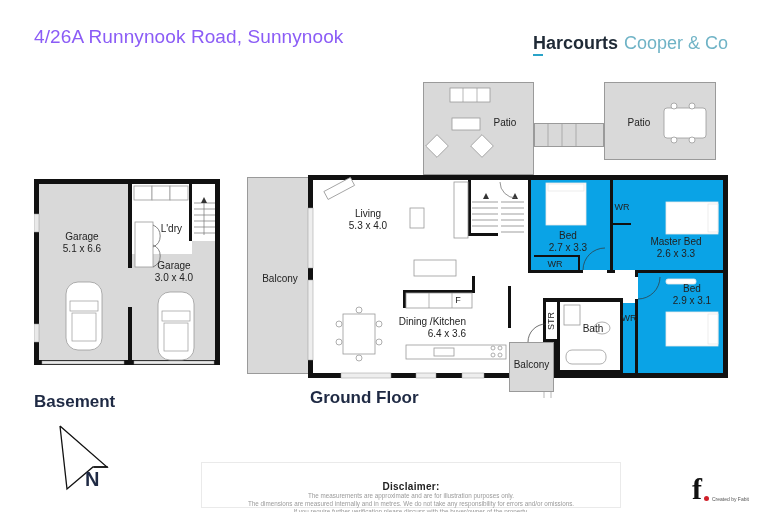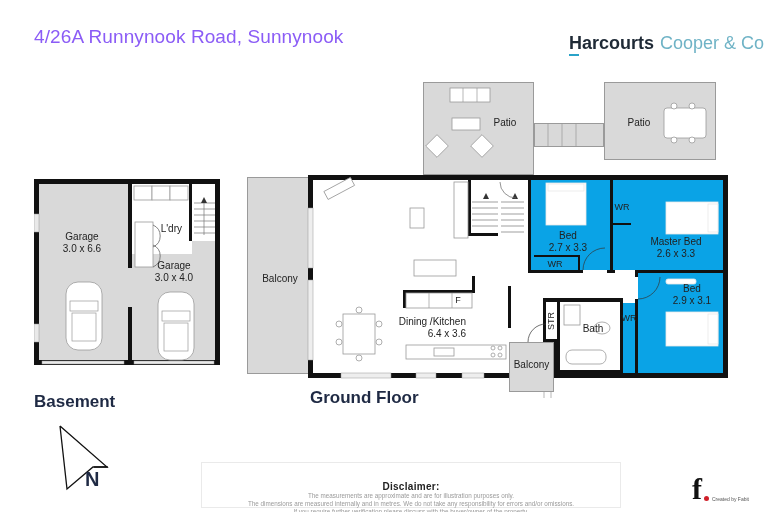--- a/index.html
+++ b/index.html
@@ -4,21 +4,21 @@
 <style>
   * { margin: 0; padding: 0; box-sizing: border-box; }
   html, body { width: 768px; height: 512px; background: #ffffff; overflow: hidden; }
   body { position: relative; font-family: "Liberation Sans", sans-serif; color: #1a1a1a; }
 
   .abs { position: absolute; }
 
   .title { left: 34px; top: 26px; font-size: 19px; color: #8b5cf6; letter-spacing: 0.1px; white-space: nowrap; }
 
   .brand { left: 533px; top: 33px; white-space: nowrap; font-size: 18px; }
-  .brand .h { font-weight: bold; color: #1f2a36; position: relative; margin-left: 36px; }
+  .brand .h { font-weight: bold; color: #1f2a36; position: relative; }
   .brand .h::after { content: ""; position: absolute; left: 0; bottom: -3px; width: 10px; height: 2px; background: #2aa3c8; }
   .brand .c { color: #6fb3c6; margin-left: 6px; }
 
   .fl-label { font-size: 17px; font-weight: bold; color: #1f2a44; white-space: nowrap; }
 
   .room-label { font-size: 10px; color: #222; text-align: center; line-height: 12px; white-space: nowrap; }
   .room-label.sm { font-size: 9px; }
 
   .gray { background: #d9d9d9; }
   .blue { background: #0aa3e6; }
@@ -91,21 +91,21 @@
 
     <rect x="8" y="182" width="82" height="3" fill="#e9e9e9" stroke="#999" stroke-width="0.5"></rect>
     <rect x="100" y="182" width="80" height="3" fill="#e9e9e9" stroke="#999" stroke-width="0.5"></rect>
 
     <rect x="0" y="35" width="5" height="18" fill="#e9e9e9" stroke="#999" stroke-width="0.5"></rect>
     <rect x="0" y="145" width="5" height="18" fill="#e9e9e9" stroke="#999" stroke-width="0.5"></rect>
   </svg>
 
   <div class="abs room-label" style="left:18px;top:52px;width:60px;">
     <div>Garage</div>
-    <div>3.0 x 6.6</div>
+    <div>5.1 x 6.6</div>
   </div>
   <div class="abs room-label" style="left:110px;top:81px;width:60px;">
     <div>Garage</div>
     <div>3.0 x 4.0</div>
   </div>
   <div class="abs room-label" style="left:118px;top:44px;width:30px;text-align:right;">L'dry</div>
 </div>
 
 <div class="abs fl-label" style="left:34px;top:392px;text-align:center;">Basement</div>
 
@@ -236,20 +236,24 @@
     <rect class="fur" x="318" y="225" width="16" height="20"></rect>
     <rect class="fur" x="320" y="270" width="40" height="14" rx="6"></rect>
     <ellipse class="fur" cx="356" cy="248" rx="8" ry="6"></ellipse>
 
     <path d="M282 262 a18 18 0 0 1 18 -18" fill="none" stroke="#333" stroke-width="0.7"></path>
 
     <line x1="298" y1="312" x2="298" y2="318" stroke="#999" stroke-width="0.7"></line>
     <line x1="305" y1="312" x2="305" y2="318" stroke="#999" stroke-width="0.7"></line>
   </svg>
 
+  <div class="abs room-label" style="left:82px;top:128px;width:80px;">
+    <div>Living</div>
+    <div>5.3 x 4.0</div>
+  </div>
   <div class="abs room-label" style="left:130px;top:236px;width:90px;text-align:right;">
     <div>Dining /Kitchen</div>
     <div>6.4 x 3.6</div>
   </div>
   <div class="abs room-label sm" style="left:206px;top:214px;width:12px;">F</div>
   <div class="abs room-label" style="left:8px;top:193px;width:52px;">Balcony</div>
   <div class="abs room-label" style="left:263px;top:279px;width:45px;">Balcony</div>
   <div class="abs room-label" style="left:244px;top:37px;width:30px;">Patio</div>
   <div class="abs room-label" style="left:378px;top:37px;width:30px;">Patio</div>
 

